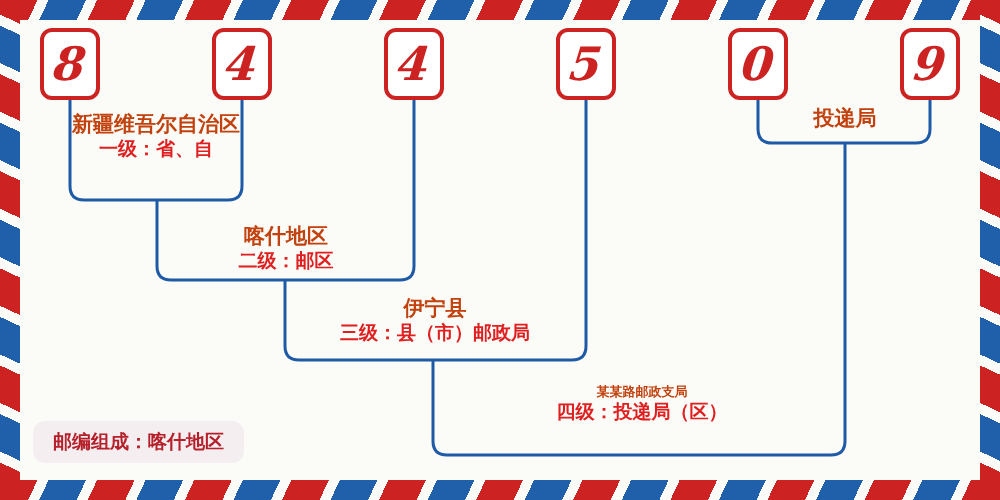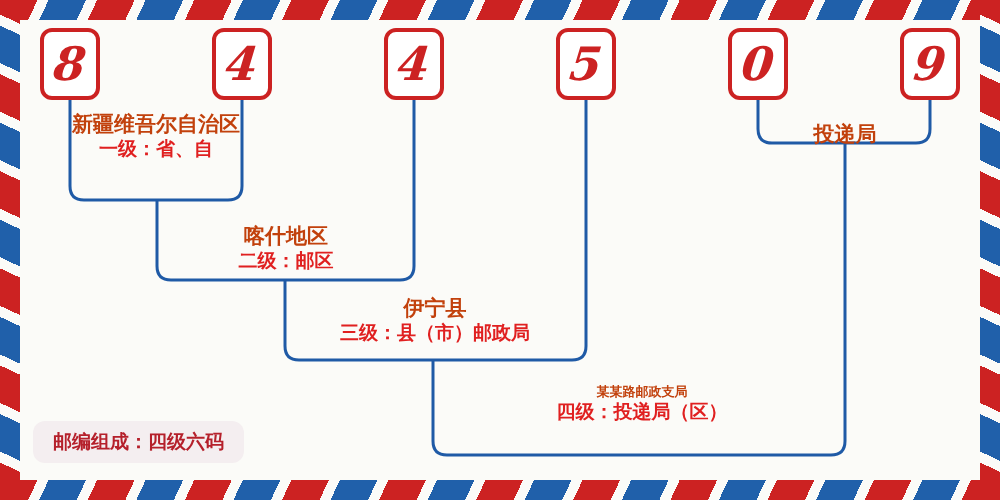--- a/index.html
+++ b/index.html
@@ -156,19 +156,19 @@
   <div class="label" style="left:310px;top:296px;width:250px;">
     <div class="place">伊宁县</div>
     <div class="level nowrap">三级：县（市）邮政局</div>
   </div>
 
   <div class="label" style="left:512px;top:384px;width:260px;">
     <div class="place sm">某某路邮政支局</div>
     <div class="level nowrap">四级：投递局（区）</div>
   </div>
 
-  <div class="label" style="left:780px;top:106px;width:130px;margin-top:16px;">
+  <div class="label" style="left:780px;top:106px;width:130px;">
     <div class="place">投递局</div>
   </div>
 
-  <div class="badge">邮编组成：四级六码</div>
+  <div class="badge">邮编组成：喀什地区</div>
 
 </div>
 
 </body></html>

